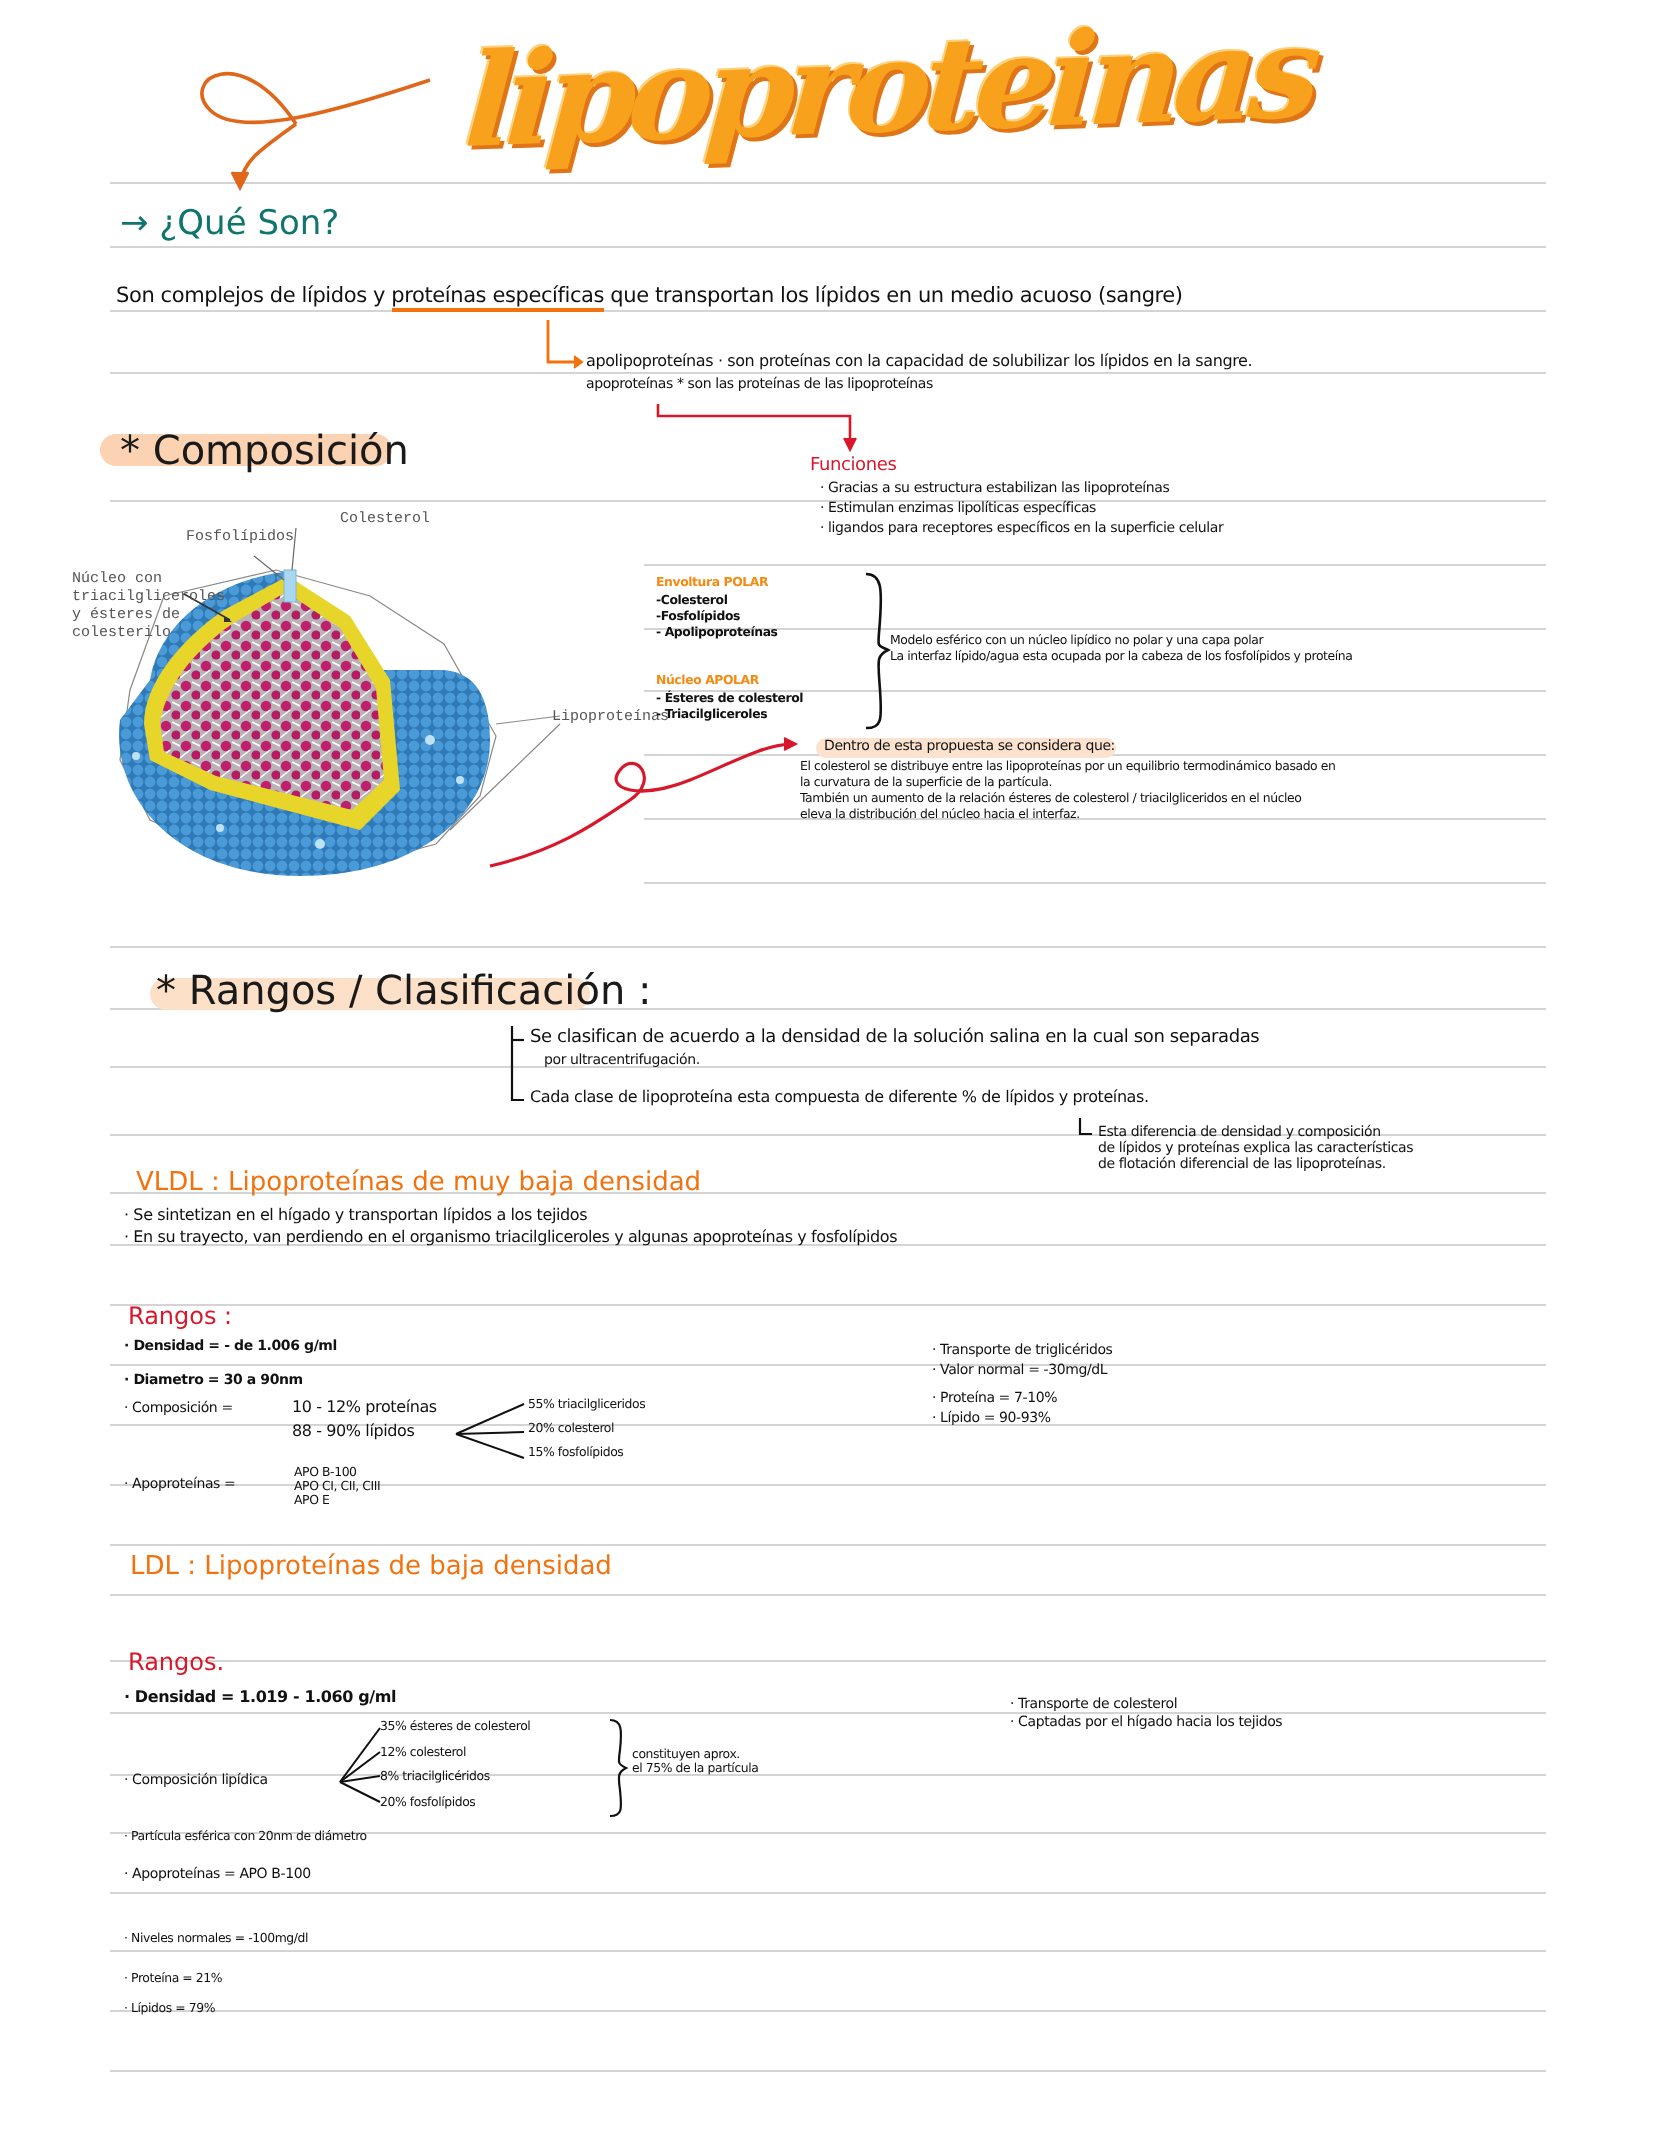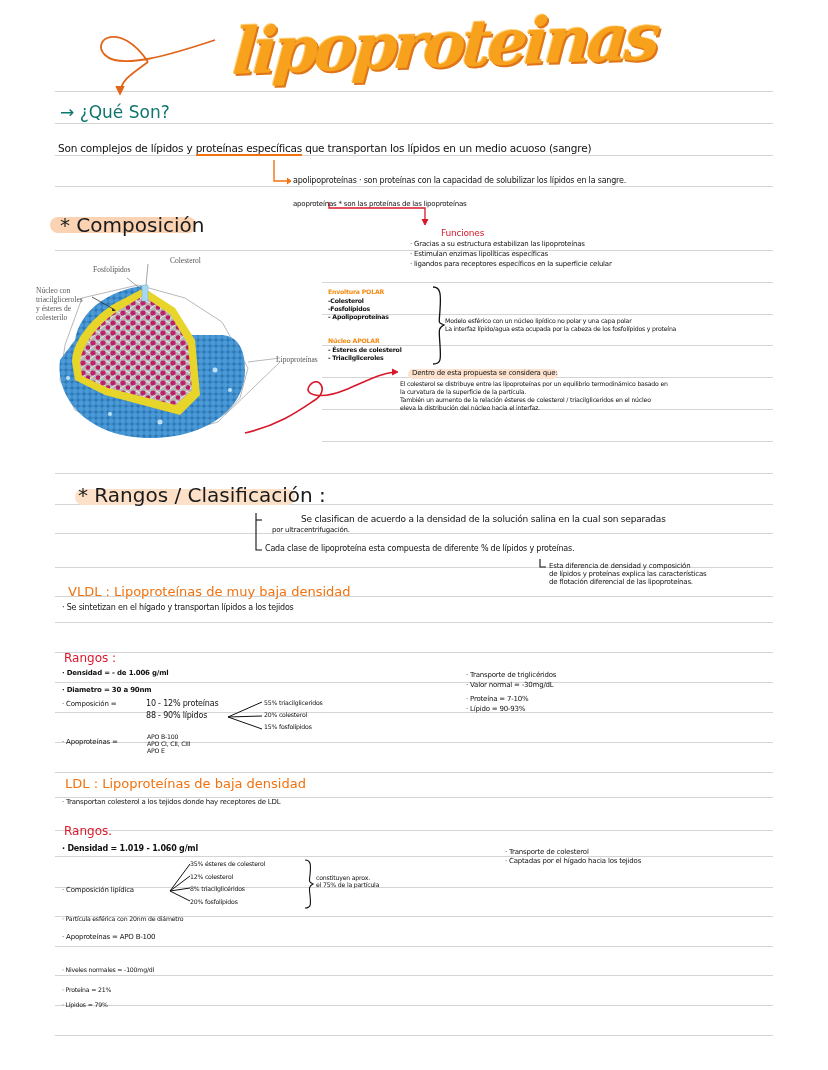--- a/index.html
+++ b/index.html
@@ -3,21 +3,21 @@
   <meta charset="utf-8">
   <style>
     html, body { margin: 0; padding: 0; background: #ffffff; }
     body {
       width: 828px; height: 1070px; position: relative; overflow: hidden;
       font-family: "DejaVu Sans", sans-serif; color: #111;
     }
     .rule { position: absolute; height: 1px; background: #d4d4d4; }
     .abs { position: absolute; white-space: nowrap; }
     .hand { font-family: "DejaVu Sans", sans-serif; letter-spacing: -0.2px; }
-    .t9 { font-size: 9px; margin-left: 36px; }
+    .t9 { font-size: 9px; }
     .t8 { font-size: 8px; }
     .t7 { font-size: 7px; }
     .t6 { font-size: 6.2px; }
     .t10 { font-size: 10.5px; }
     .bold { font-weight: bold; }
 
     
     .title {
       position: absolute; left: 232px; top: 8px; width: 340px; height: 100px;
       font-family: "DejaVu Serif", serif; font-style: italic; font-weight: bold;
@@ -32,21 +32,21 @@
     .highlight-pill {
       position: absolute; border-radius: 10px; background: #fbd2b2;
     }
     .comp-heading { left: 60px; top: 213px; font-size: 20px; font-family: "DejaVu Sans", sans-serif; color: #1a1a1a; }
     .tipos-heading { left: 78px; top: 483px; font-size: 20px; font-family: "DejaVu Sans", sans-serif; color: #1a1a1a; }
 
     .underline-orange { border-bottom: 2px solid #f2720f; }
 
     
     .diagram { position: absolute; left: 30px; top: 250px; width: 300px; height: 190px; }
-    .dlabel { position: absolute; font-family: Liberation Serif, serif; font-size: 7.5px; color: #555; white-space: nowrap; line-height: 9px; }
+    .dlabel { position: absolute; font-family: Liberation Mono, monospace; font-size: 7.5px; color: #555; white-space: nowrap; line-height: 9px; }
 
     .section-title { font-size: 13px; color: #f2720f; font-family: "DejaVu Sans", sans-serif; }
     .rangos { font-size: 12px; color: #d8182a; }
     svg { overflow: visible; }
   </style>
 </head>
 <body>
 
 <div>
   <div class="rule" style="left:55px;top:91px;width:718px"></div>
@@ -115,21 +115,21 @@
 </svg>
 
 <div class="title">lipoproteinas</div>
 
 <div class="abs heading-que">→ ¿Qué Son?</div>
 
 <div class="abs hand t10" style="left:58px;top:142px">
   <span>Son complejos de lípidos y </span><span class="underline-orange">proteínas específicas</span><span> que transportan los lípidos en un medio acuoso (sangre)</span>
 </div>
 <div class="abs hand t8" style="left:293px;top:176px">apolipoproteínas · son proteínas con la capacidad de solubilizar los lípidos en la sangre.</div>
-<div class="abs hand t7" style="left:293px;top:200px">apoproteínas * son las proteínas de las lipoproteínas</div>
+<div class="abs hand t7" style="left:293px;top:188px">apoproteínas * son las proteínas de las lipoproteínas</div>
 
 <div class="highlight-pill" style="left:50px;top:217px;width:146px;height:16px"></div>
 <div class="abs comp-heading">* Composición</div>
 
 <div class="diagram">
   <svg width="300" height="200">
     <defs>
       <pattern id="blueballs" width="6" height="6" patternUnits="userSpaceOnUse">
         <rect width="6" height="6" fill="#2f79b7"></rect>
         <circle cx="3" cy="3" r="2.7" fill="#4a9ad8"></circle>
@@ -216,20 +216,21 @@
 <div class="abs hand t8" style="left:265px;top:544px">Cada clase de lipoproteína esta compuesta de diferente % de lípidos y proteínas.</div>
 <div class="abs hand t7" style="left:549px;top:562px;line-height:8px">
   <div>Esta diferencia de densidad y composición</div>
   <div>de lípidos y proteínas explica las características</div>
   <div>de flotación diferencial de las lipoproteínas.</div>
 </div>
 
 <div class="abs section-title" style="left:68px;top:584px">VLDL : Lipoproteínas de muy baja densidad</div>
 <div class="abs hand t8" style="left:62px;top:602px;line-height:11px">
   <div>· Se sintetizan en el hígado y transportan lípidos a los tejidos</div>
+  <div>· En su trayecto, van perdiendo en el organismo triacilgliceroles y algunas apoproteínas y fosfolípidos</div>
 </div>
 <div class="abs rangos" style="left:64px;top:651px">Rangos :</div>
 <div class="abs hand t7 bold" style="left:62px;top:669px">· Densidad = - de 1.006 g/ml</div>
 <div class="abs hand t7 bold" style="left:62px;top:686px">· Diametro = 30 a 90nm</div>
 <div class="abs hand t7" style="left:62px;top:700px">· Composición =</div>
 <div class="abs hand t8" style="left:146px;top:699px">10 - 12% proteínas</div>
 <div class="abs hand t8" style="left:146px;top:711px">88 - 90% lípidos</div>
 <div class="abs hand t6" style="left:264px;top:697px;line-height:12px">
   <div>55% triacilgliceridos</div>
   <div>20% colesterol</div>
@@ -243,21 +244,20 @@
 </div>
 <div class="abs hand t7" style="left:466px;top:670px;line-height:10px">
   <div>· Transporte de triglicéridos</div>
   <div style="margin-bottom:4px">· Valor normal = -30mg/dL</div>
   <div>· Proteína = 7-10%</div>
   <div>· Lípido = 90-93%</div>
 </div>
 
 <div class="abs section-title" style="left:65px;top:776px">LDL : Lipoproteínas de baja densidad</div>
 <div class="abs hand t7" style="left:62px;top:796px;line-height:12px">
-  <div>· Transportan colesterol a los tejidos donde hay receptores de LDL</div>
 </div>
 <div class="abs rangos" style="left:64px;top:824px">Rangos.</div>
 <div class="abs hand t8 bold" style="left:62px;top:844px">· Densidad = 1.019 - 1.060 g/ml</div>
 <div class="abs hand t7" style="left:62px;top:886px">· Composición lipídica</div>
 <div class="abs hand t6" style="left:190px;top:858px;line-height:12.5px">
   <div>35% ésteres de colesterol</div>
   <div>12% colesterol</div>
   <div>8% triacilglicéridos</div>
   <div>20% fosfolípidos</div>
 </div>

